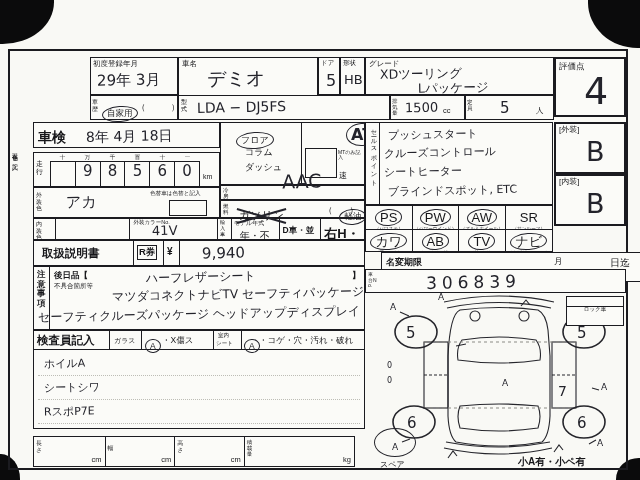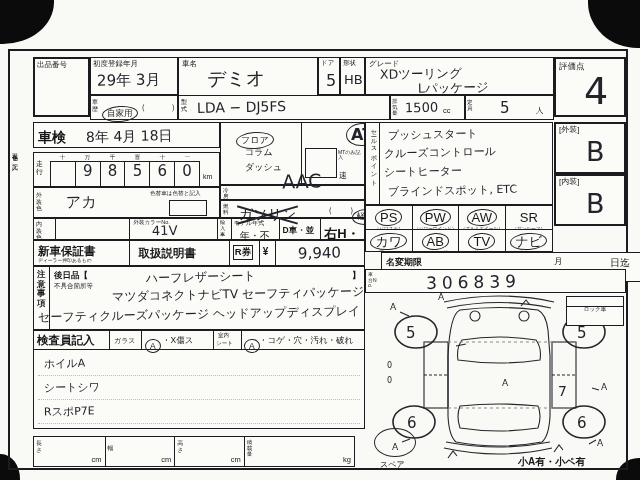--- a/index.html
+++ b/index.html
@@ -38,23 +38,20 @@
 
   <div class="corner" style="left:0;top:0;width:54px;height:44px;border-bottom-right-radius:95%"></div>
   <div class="corner" style="right:0;top:0;width:52px;height:48px;border-bottom-left-radius:95%"></div>
   <div class="corner" style="left:0;bottom:0;width:20px;height:26px;border-top-right-radius:95%"></div>
   <div class="corner" style="right:0;bottom:0;width:24px;height:22px;border-top-left-radius:95%"></div>
 
   <div class="bx b2" style="left:8px;top:49px;width:620px;height:421px;background:transparent"></div>
 
   <div class="abs vrt" style="left:10px;top:148px;height:80px;font-size:6px">現在色を記入→</div>
 
-  <div class="bx b2" style="left:33px;top:57px;width:57px;height:60px">
-    <span class="abs lb" style="left:2px;top:2px;font-size:7.5px">出品番号</span>
-  </div>
 
   <div class="bx" style="left:90px;top:57px;width:88px;height:38px">
     <span class="abs lb" style="left:2px;top:2px;font-size:7.5px">初度登録年月</span>
     <span class="abs hw tilt" style="left:6px;top:13px;font-size:15px">29年 3月</span>
   </div>
 
   <div class="bx" style="left:90px;top:95px;width:88px;height:25px">
     <span class="abs vl" style="left:1px;top:3px;width:9px;font-size:6px">車歴</span>
     <span class="abs circ" style="left:16px;top:6px;font-size:8.5px">自家用</span>
     <span class="abs" style="left:46px;top:6px;font-size:8.5px">（　　　）</span>
@@ -173,21 +170,21 @@
     <span class="abs" style="left:118px;top:47px;font-size:8px">速</span>
   </div>
 
   <div class="bx" style="left:220px;top:185px;width:145px;height:15px">
     <span class="abs vl" style="left:2px;top:1px;width:8px;font-size:5.5px">冷房</span>
   </div>
   <span class="abs hw tilt" style="left:282px;top:170px;font-size:19px;z-index:5">AAC</span>
 
   <div class="bx" style="left:220px;top:200px;width:145px;height:18px">
     <span class="abs vl" style="left:2px;top:2px;width:8px;font-size:5.5px">燃料</span>
-    <span class="abs xout" style="left:18px;top:4px;font-size:14px">ガソリン</span>
+    <span class="abs xout" style="left:18px;top:4px;font-size:11px">ガソリン</span>
     <span class="abs circ" style="left:74px;top:4px;font-size:8.5px">軽油</span>
     <span class="abs" style="left:103px;top:4px;font-size:8.5px">（　　）</span>
   </div>
 
   <div class="bx" style="left:365px;top:122px;width:188px;height:83px">
     <div class="abs" style="left:0;top:0;width:13px;height:81px;border-right:1px solid #1b1b20">
       <span class="abs vrt" style="left:3px;top:2px;height:78px;font-size:6.3px">セールスポイント</span>
     </div>
     <span class="abs hw tilt" style="left:22px;top:4px;font-size:11px">プッシュスタート</span>
     <span class="abs hw tilt" style="left:18px;top:22px;font-size:11px">クルーズコントロール</span>
@@ -233,24 +230,20 @@
   <div class="bx b2" style="left:554px;top:122px;width:72px;height:52px">
     <span class="abs lb" style="left:3px;top:2px;font-size:8px">[外装]</span>
     <span class="abs hw" style="left:30px;top:12px;font-size:27px">B</span>
   </div>
   <div class="bx b2" style="left:554px;top:174px;width:72px;height:52px">
     <span class="abs lb" style="left:3px;top:2px;font-size:8px">[内装]</span>
     <span class="abs hw" style="left:30px;top:12px;font-size:27px">B</span>
   </div>
 
   <div class="bx flex" style="left:33px;top:240px;width:332px;height:26px">
-    <div class="cell" style="width:97px">
-      <span class="abs" style="left:4px;top:3px;font-size:11.5px;font-weight:bold">新車保証書</span>
-      <span class="abs lb" style="left:4px;top:17px;font-size:4.8px">ディーラー押印あるもの</span>
-    </div>
     <div class="cell" style="width:100px">
       <span class="abs" style="left:8px;top:5px;font-size:11.5px;font-weight:bold">取扱説明書</span>
     </div>
     <div class="cell" style="width:30px">
       <span class="abs" style="left:3px;top:4px;font-size:9.5px;font-weight:bold;border:1px solid #1b1b20;padding:0 1px">R券</span>
     </div>
     <div class="cell" style="width:16px">
       <span class="abs" style="left:3px;top:5px;font-size:10px;font-weight:bold">¥</span>
     </div>
     <div class="cell" style="width:89px;border-right:none">

